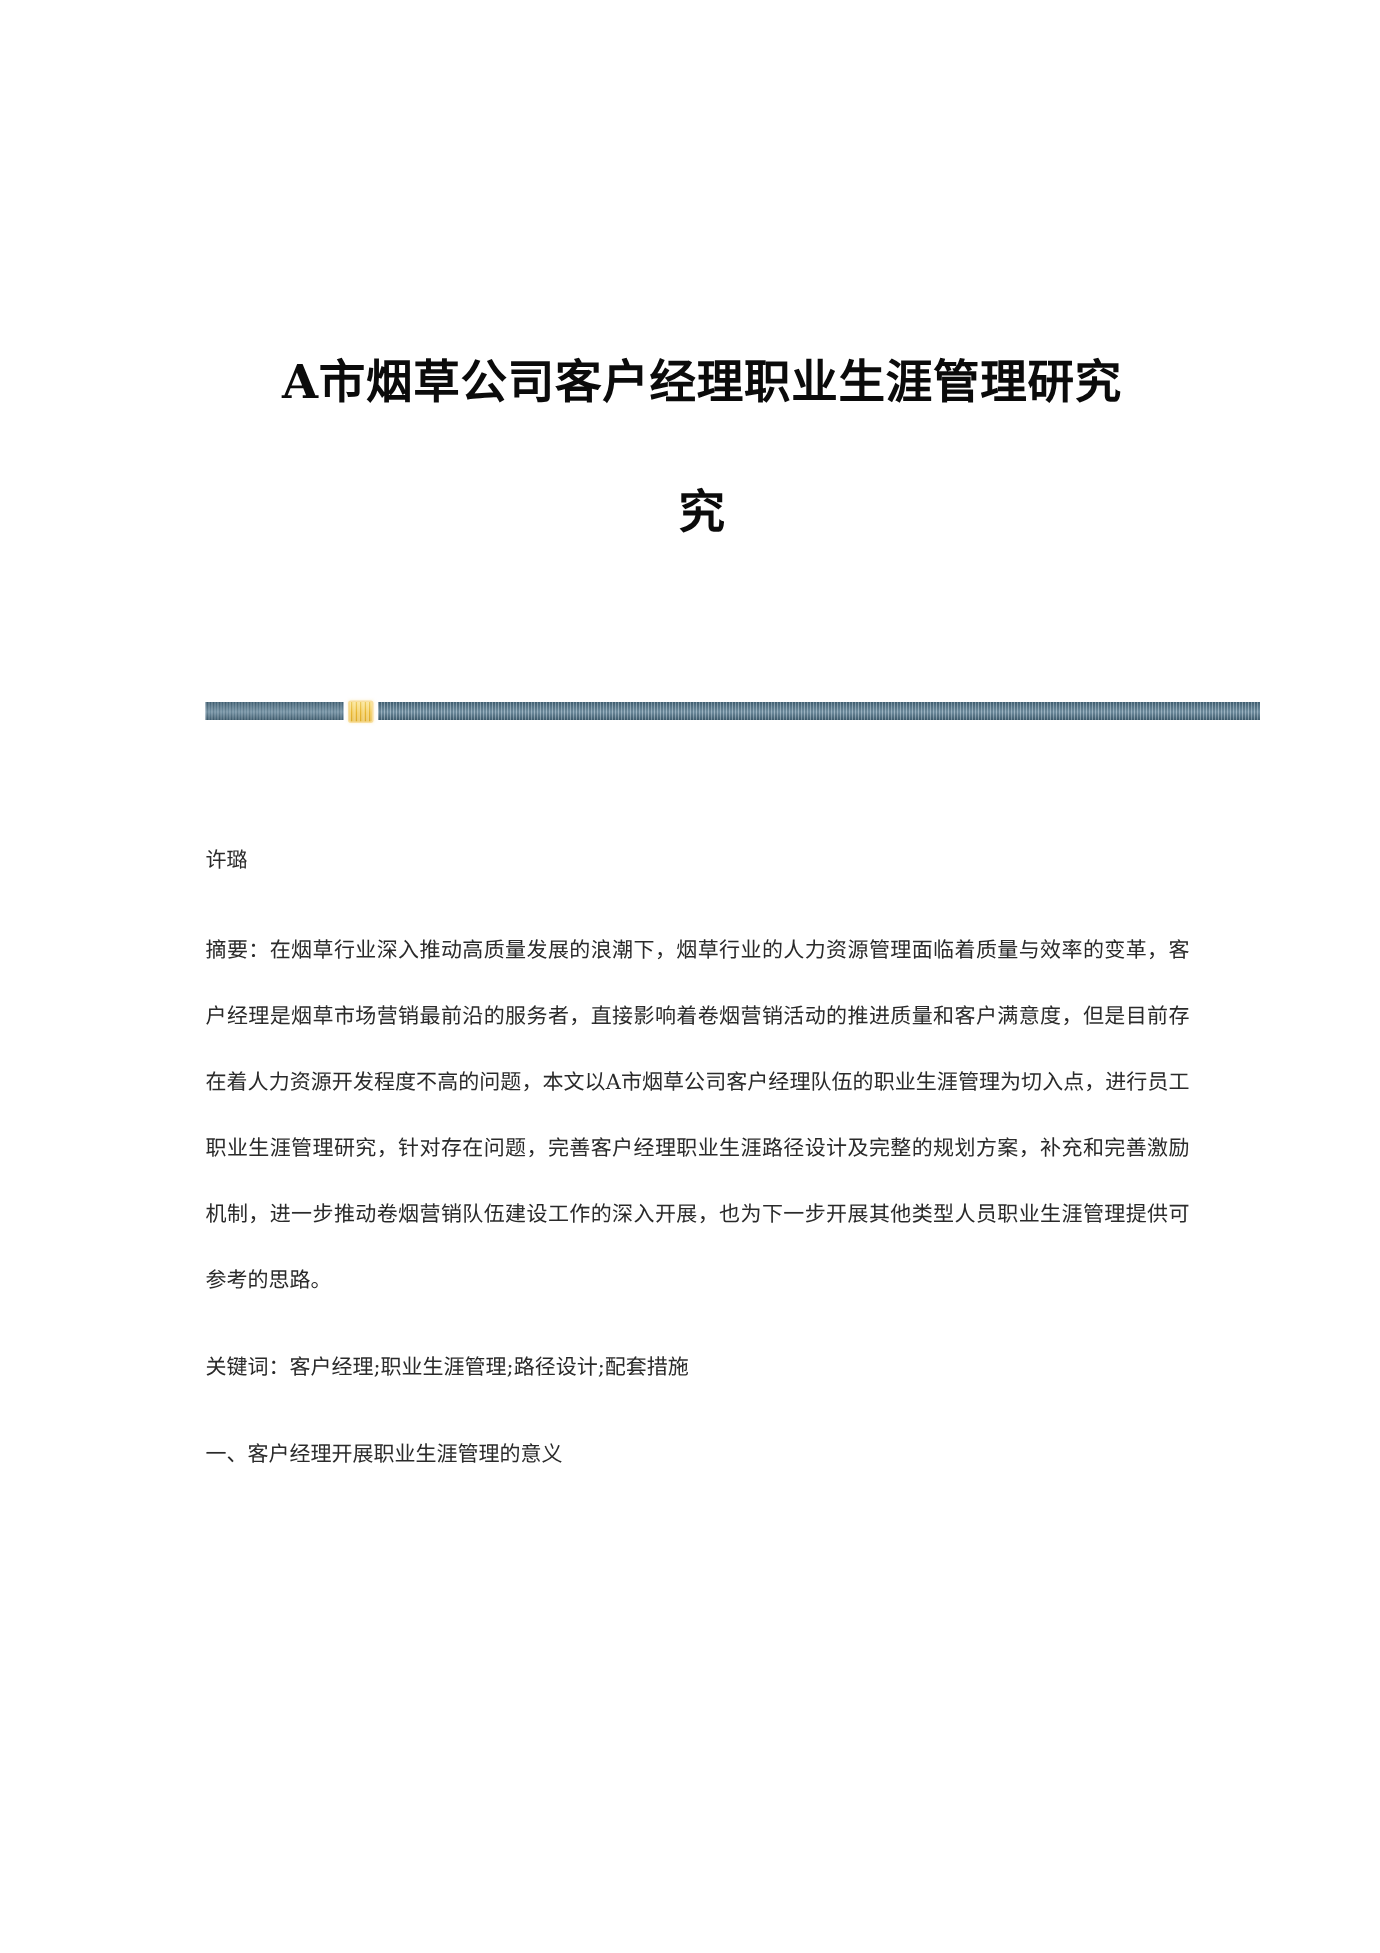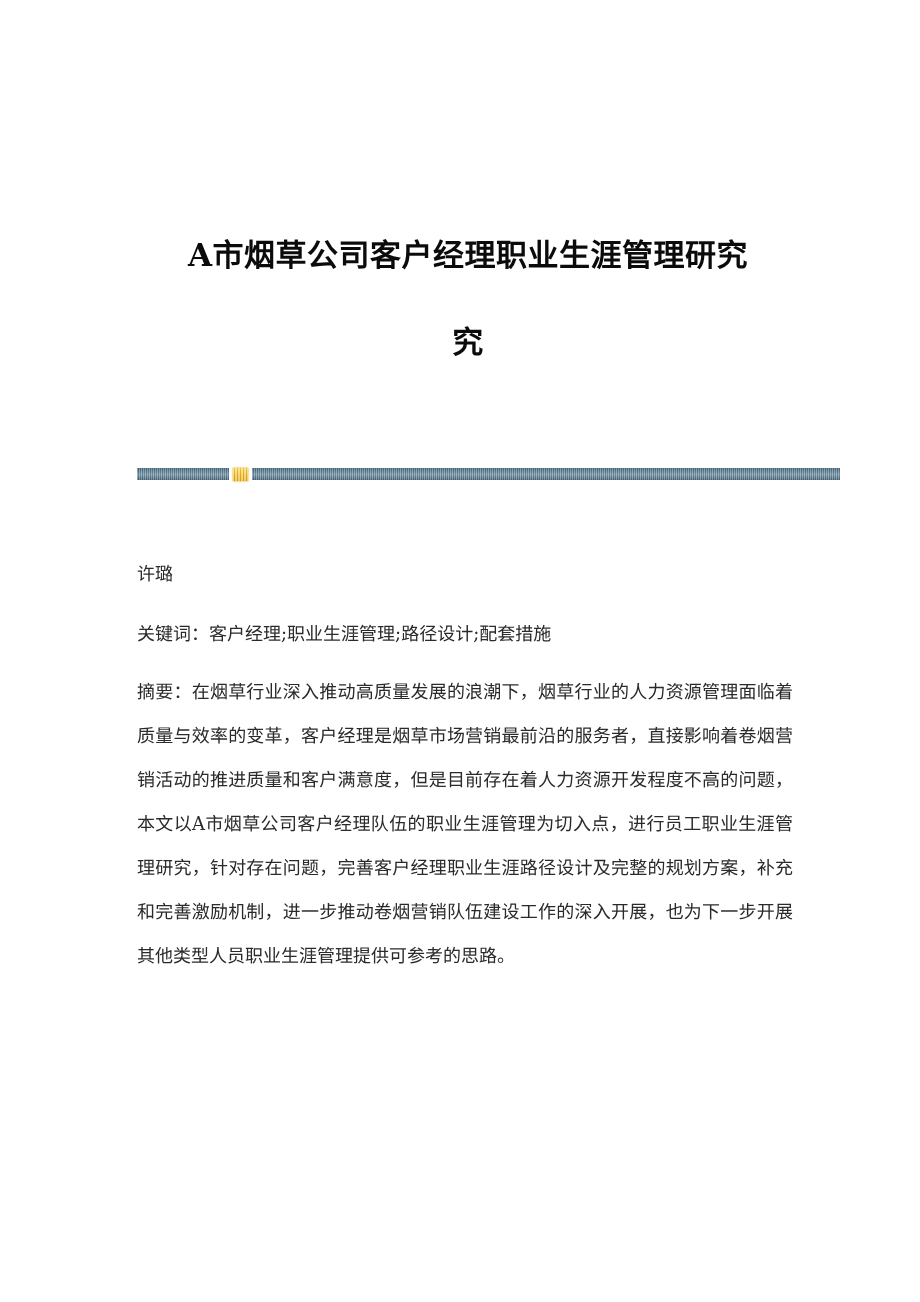--- a/index.html
+++ b/index.html
@@ -70,21 +70,21 @@
   }
 
   
   .body-block {
     position: absolute;
     left: 137px;
     top: 552px;
     width: 656px;
   }
   .para {
-    font-size: 18px;
+    font-size: 14px;
     line-height: 44px;
     text-align: justify;
     text-justify: inter-ideograph;
     color: #2a2a2a;
     margin: 0;
   }
   .para.author    { margin-bottom: 16px; }
   .para.abstract  { margin-bottom: 14px; }
   .para.keywords  { margin-bottom: 14px; }
   .para.heading   { margin-bottom: 14px; }
@@ -104,20 +104,21 @@
     <div class="divider-seg left"></div>
     <div class="divider-gap"></div>
     <div class="divider-badge"></div>
     <div class="divider-gap"></div>
     <div class="divider-seg right"></div>
   </div>
 
   <div class="body-block">
     <p class="para author">许璐</p>
 
+    <p class="para abstract">摘要：在烟草行业深入推动高质量发展的浪潮下，烟草行业的人力资源管理面临着质量与效率的变革，客户经理是烟草市场营销最前沿的服务者，直接影响着卷烟营销活动的推进质量和客户满意度，但是目前存在着人力资源开发程度不高的问题，本文以A市烟草公司客户经理队伍的职业生涯管理为切入点，进行员工职业生涯管理研究，针对存在问题，完善客户经理职业生涯路径设计及完整的规划方案，补充和完善激励机制，进一步推动卷烟营销队伍建设工作的深入开展，也为下一步开展其他类型人员职业生涯管理提供可参考的思路。</p>
+
     <p class="para keywords">关键词：客户经理;职业生涯管理;路径设计;配套措施</p>
 
-    <p class="para abstract">摘要：在烟草行业深入推动高质量发展的浪潮下，烟草行业的人力资源管理面临着质量与效率的变革，客户经理是烟草市场营销最前沿的服务者，直接影响着卷烟营销活动的推进质量和客户满意度，但是目前存在着人力资源开发程度不高的问题，本文以A市烟草公司客户经理队伍的职业生涯管理为切入点，进行员工职业生涯管理研究，针对存在问题，完善客户经理职业生涯路径设计及完整的规划方案，补充和完善激励机制，进一步推动卷烟营销队伍建设工作的深入开展，也为下一步开展其他类型人员职业生涯管理提供可参考的思路。</p>
-
+    <p class="para heading">一、客户经理开展职业生涯管理的意义</p>
 
   </div>
 
 </div>
 
 </body></html>

